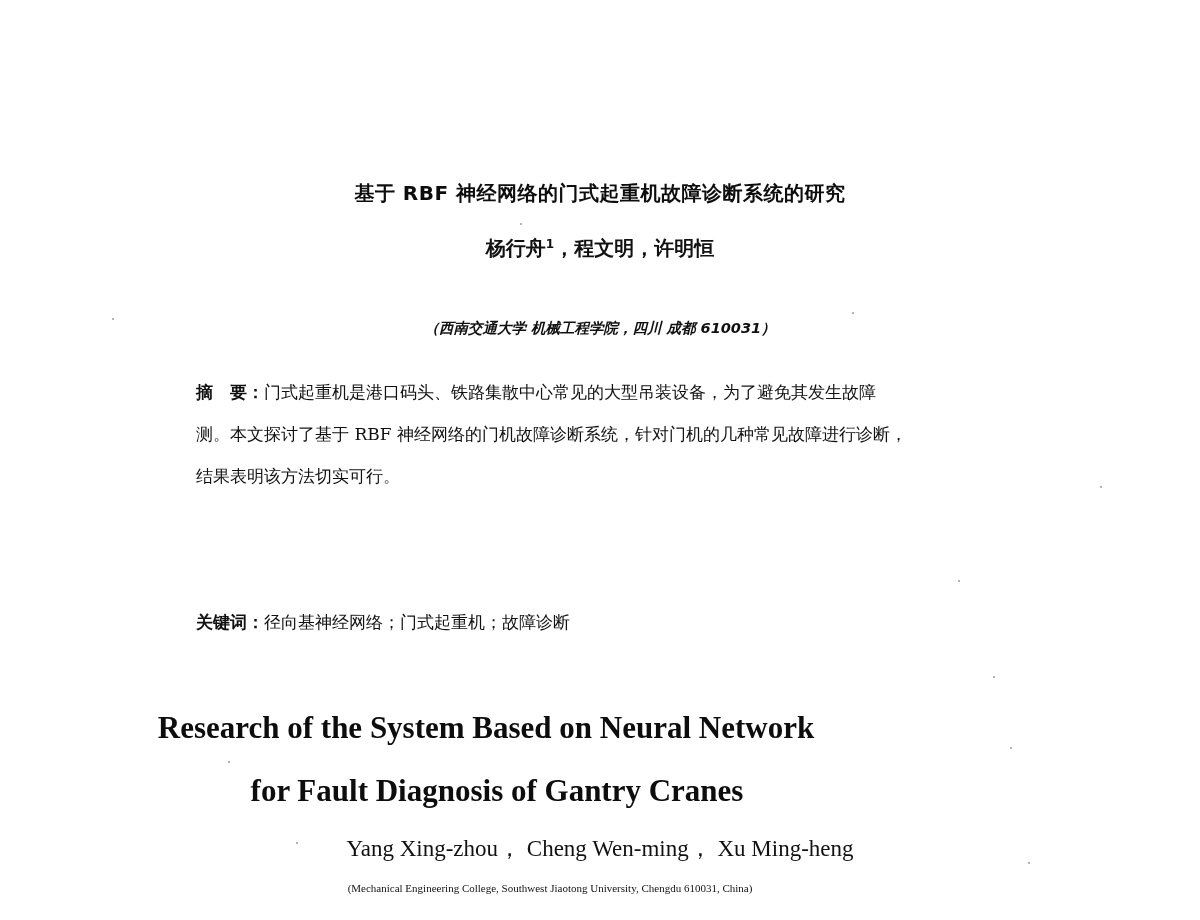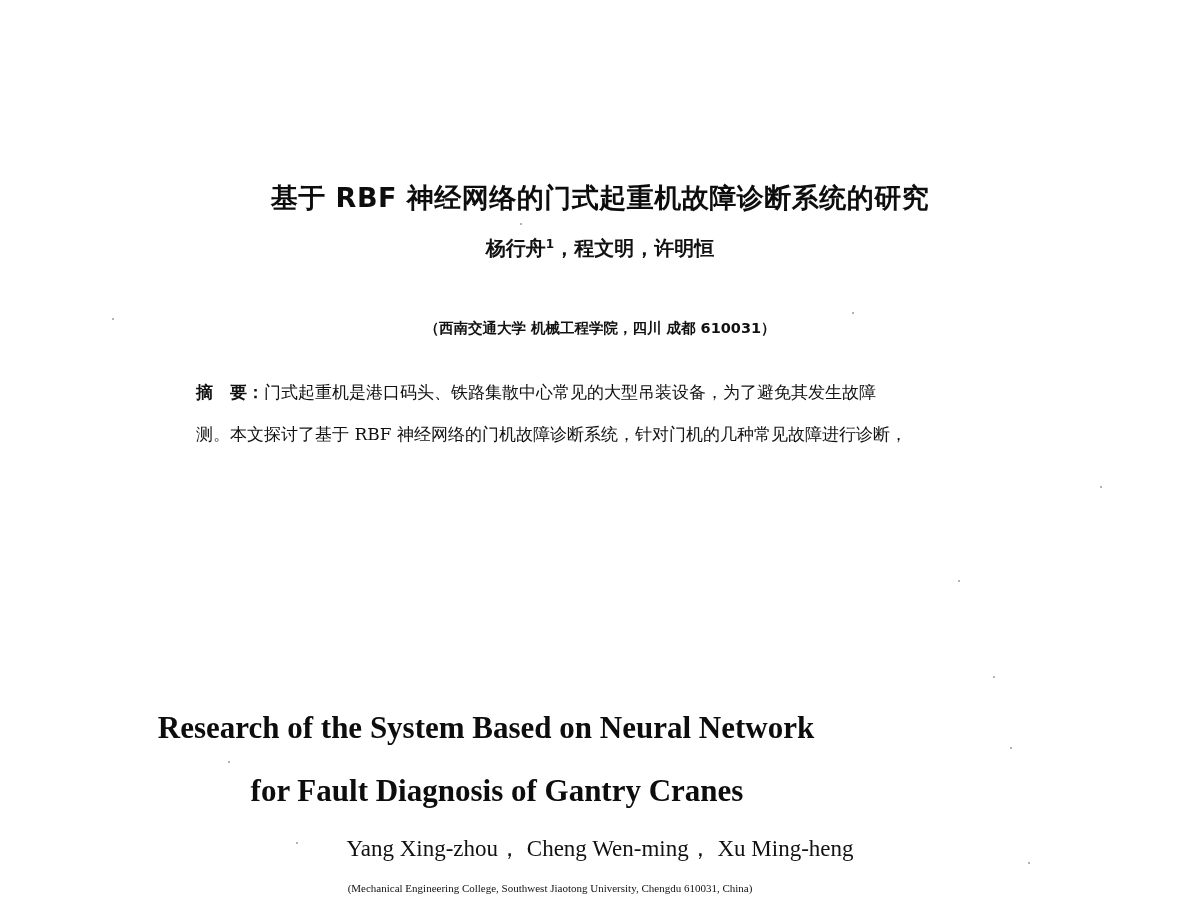--- a/index.html
+++ b/index.html
@@ -20,21 +20,21 @@
       left: 0; top: 0;
       width: 1200px; height: 920px;
     }
     .cn-title {
       position: absolute;
       left: 0; width: 1200px;
       top: 180px;
       text-align: center;
       font-family: "DejaVu Sans", sans-serif;
       font-weight: bold;
-      font-size: 27px;
+      font-size: 20px;
       letter-spacing: 0.5px;
       color: #0d0d0d;
     }
     .cn-authors {
       position: absolute;
       left: 0; width: 1200px;
       top: 235px;
       text-align: center;
       font-weight: bold;
       font-size: 20px;
@@ -45,20 +45,21 @@
       vertical-align: 7px;
     }
     .cn-affil {
       position: absolute;
       left: 0; width: 1200px;
       top: 319px;
       text-align: center;
       font-weight: bold;
       font-size: 14.5px;
       color: #111;
+      font-style: italic;
     }
     .abstract {
       position: absolute;
       left: 196px;
       width: 840px;
       top: 371px;
       font-family: "DejaVu Serif", serif;
       font-size: 17px;
       line-height: 42px;
       color: #111;
@@ -131,22 +132,26 @@
 
   <div class="cn-authors">
     <span>杨行舟</span><sup>1</sup><span>，程文明，许明恒</span>
   </div>
 
   <div class="cn-affil">（西南交通大学 机械工程学院，四川 成都   610031）</div>
 
   <div class="abstract">
     <span class="line"><span class="label">摘　要：</span><span>门式起重机是港口码头、铁路集散中心常见的大型吊装设备，为了避免其发生故障</span></span>
     <span class="line">测。本文探讨了基于 RBF 神经网络的门机故障诊断系统，针对门机的几种常见故障进行诊断，</span>
+    <span class="line">结果表明该方法切实可行。</span>
   </div>
 
+  <div class="keywords">
+    <span class="label">关键词：</span><span>径向基神经网络；门式起重机；故障诊断</span>
+  </div>
 
   <div class="en-title l1">Research of the System Based on Neural Network</div>
   <div class="en-title l2">for Fault Diagnosis of Gantry Cranes</div>
 
   <div class="en-authors">Yang Xing-zhou， Cheng Wen-ming， Xu Ming-heng</div>
 
   <div class="en-affil">(Mechanical Engineering College, Southwest Jiaotong University, Chengdu 610031, China)</div>
 
   <div class="speck" style="left:112px; top:318px;"></div>
   <div class="speck" style="left:852px; top:312px;"></div>

